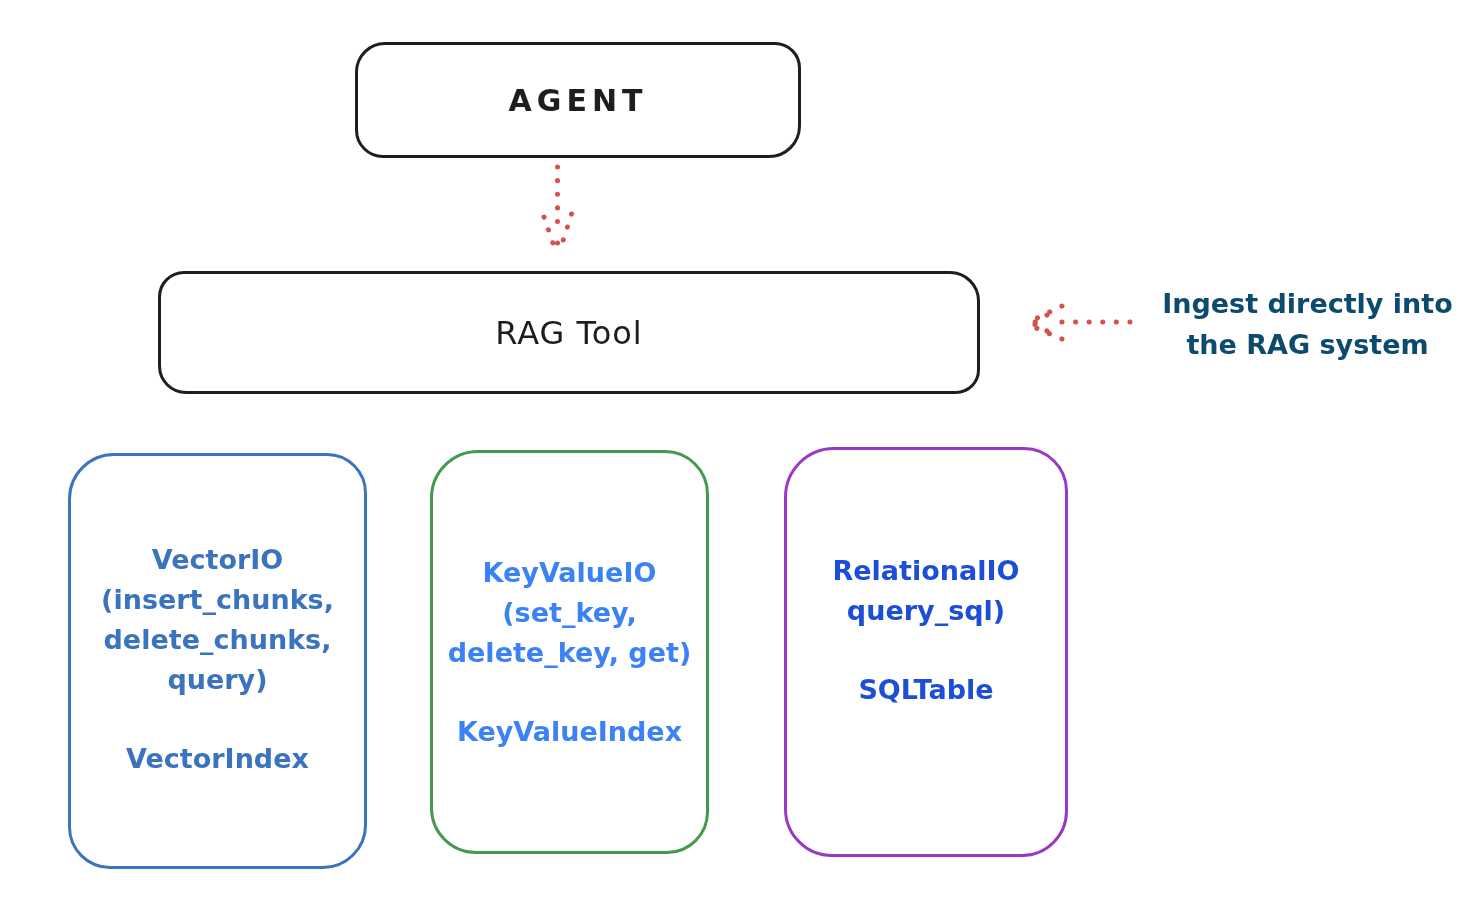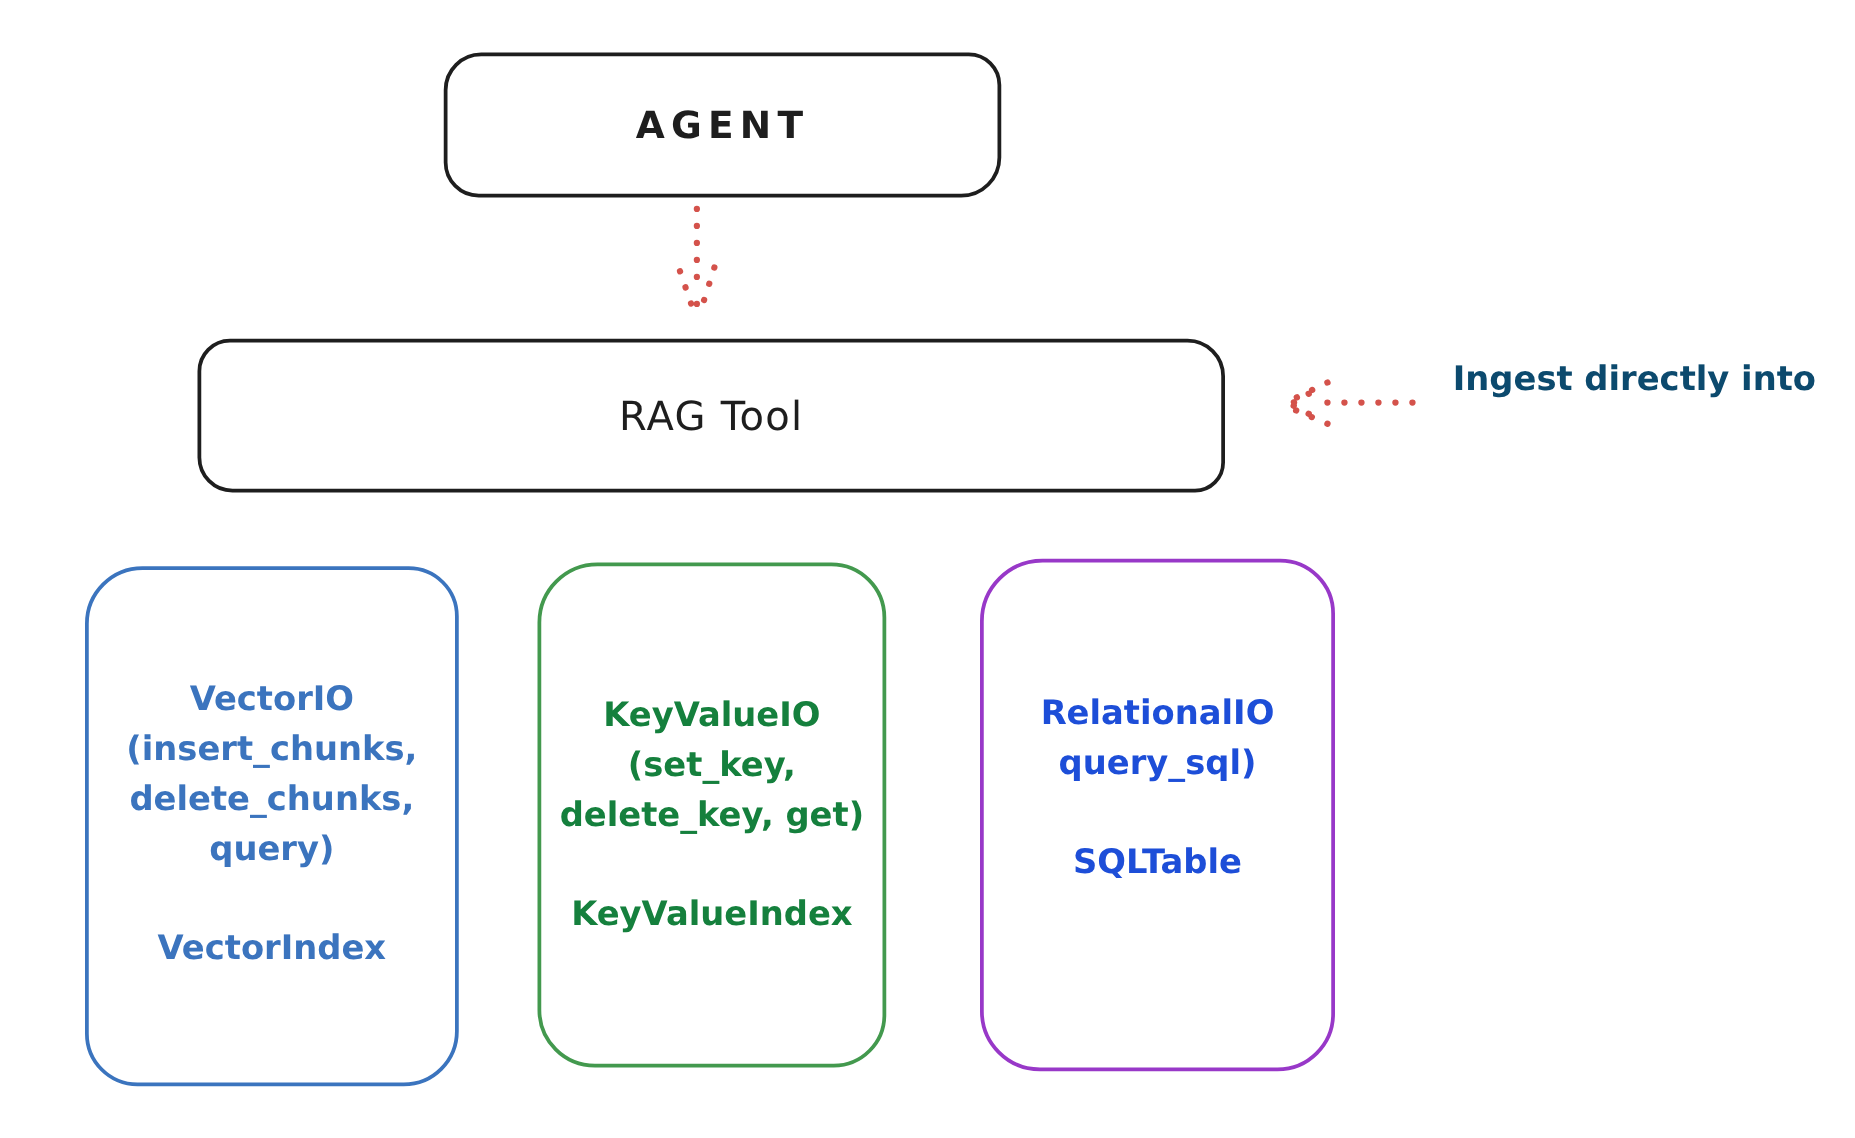--- a/index.html
+++ b/index.html
@@ -57,21 +57,21 @@
     border: 3.5px solid #3b74be;
     border-radius: 46px 40px 44px 42px;
     color: #3b74be;
     padding-top: 84px;
     align-items: center;
   }
   .store-keyvalue {
     left: 430px; top: 450px; width: 279px; height: 404px;
     border: 3.5px solid #43994e;
     border-radius: 48px 44px 42px 46px;
-    color: #15803d;
+    color: #3b82f6;
     padding-top: 100px;
   }
   .store-relational {
     left: 784px; top: 447px; width: 284px; height: 410px;
     border: 3.5px solid #9838c8;
     border-radius: 50px 44px 46px 48px;
     color: #1d4ed8;
     padding-top: 101px;
   }
   .index-label { margin-top: 39px; }
@@ -131,20 +131,21 @@
   </div>
 
   <div class="store-box store-relational">
     <div>RelationalIO</div>
     <div>query_sql)</div>
     <div class="index-label">SQLTable</div>
   </div>
 
   <div class="ingest-note">
     <div>Ingest directly into</div>
+    <div>the RAG system</div>
   </div>
 
   <svg class="arrows" viewBox="0 0 1484 910" xmlns="http://www.w3.org/2000/svg">
 
     <g>
       <path class="dotted" d="M557.5 167 L557.5 231"></path>
       <path class="dotted" d="M544 217 L556 252"></path>
       <path class="dotted" d="M571.5 214 L559.5 252"></path>
       <path class="dotted" d="M557.5 243 L557.5 256"></path>
     </g>

